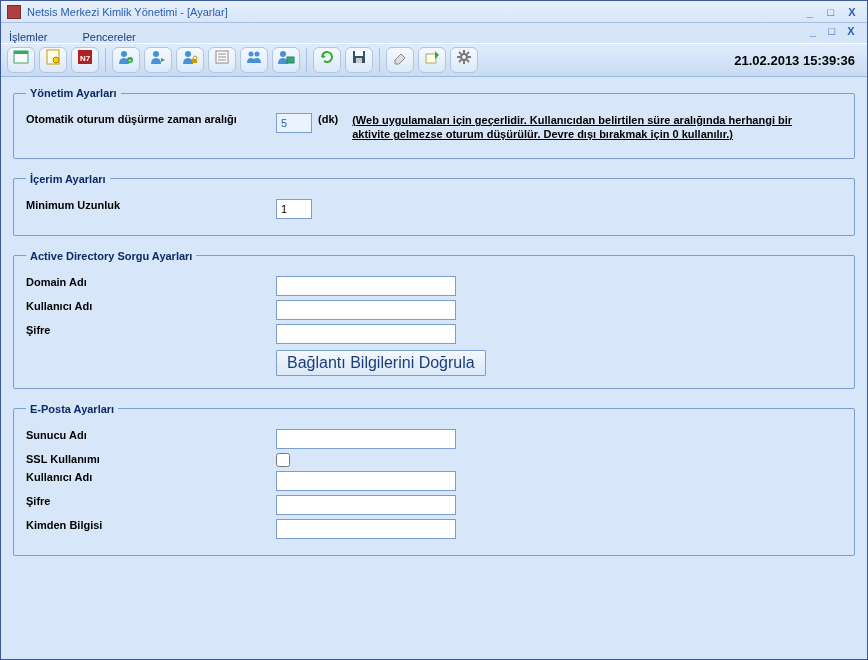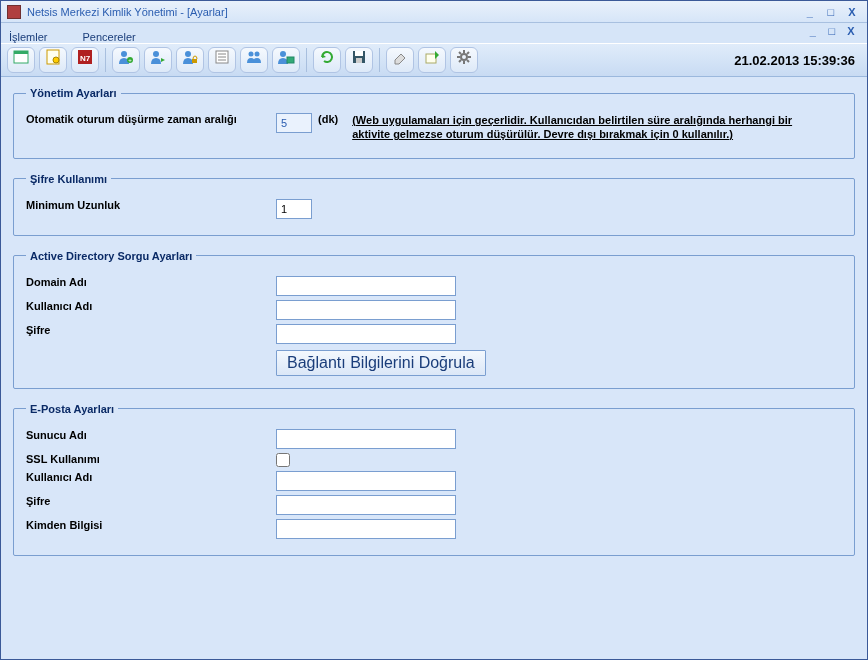--- a/index.html
+++ b/index.html
@@ -306,21 +306,21 @@
       <legend>Yönetim Ayarları</legend>
       <div class="row">
         <div class="label">Otomatik oturum düşürme zaman aralığı</div>
         <input type="text" class="small" style="color: rgb(42, 93, 176); background: rgb(234, 242, 253);" value="5">
         <span class="unit">(dk)</span>
         <div class="hint">(Web uygulamaları için geçerlidir. Kullanıcıdan belirtilen süre aralığında herhangi bir aktivite gelmezse oturum düşürülür. Devre dışı bırakmak için 0 kullanılır.)</div>
       </div>
     </fieldset>
 
     <fieldset class="group">
-      <legend>Şifre Kullanımı</legend>
+      <legend>İçerim Ayarları</legend>
       <div class="row">
         <div class="label">Minimum Uzunluk</div>
         <input type="text" class="small" value="1" style="">
       </div>
     </fieldset>
 
     <fieldset class="group">
       <legend>Active Directory Sorgu Ayarları</legend>
       <div class="row">
         <div class="label">Domain Adı</div>

